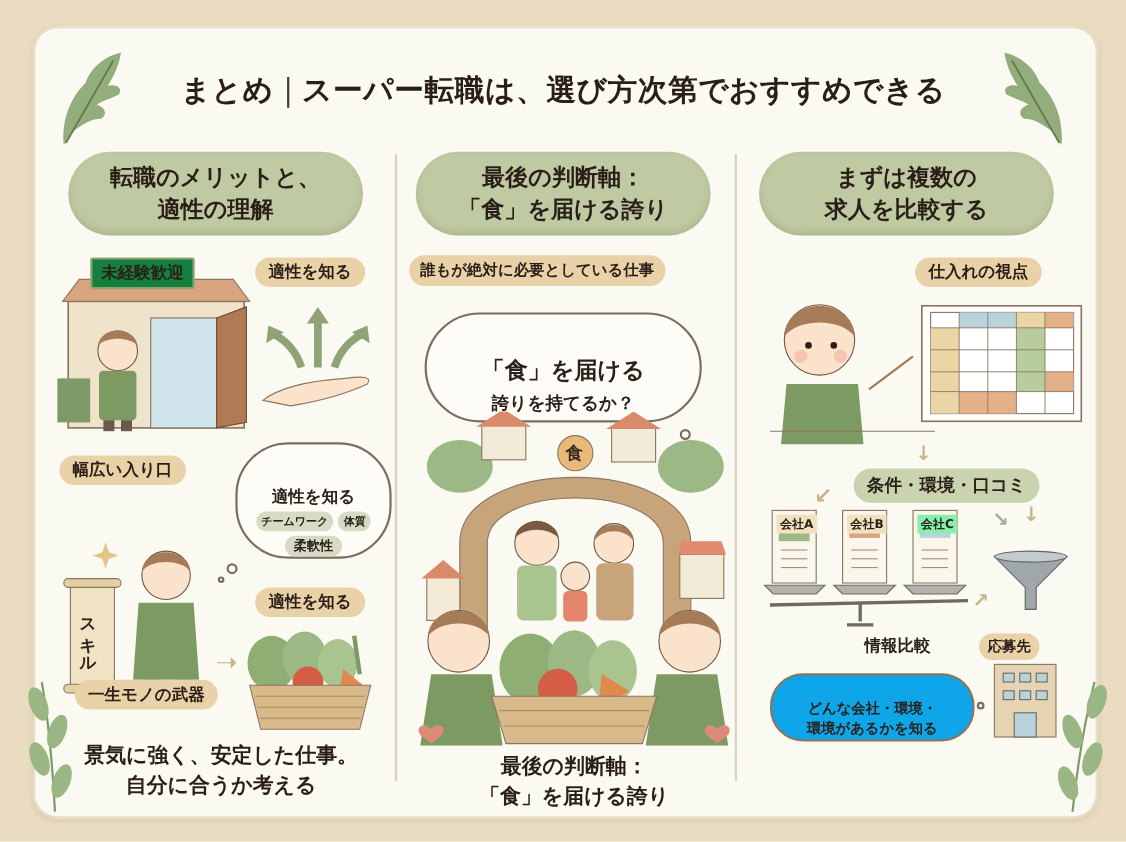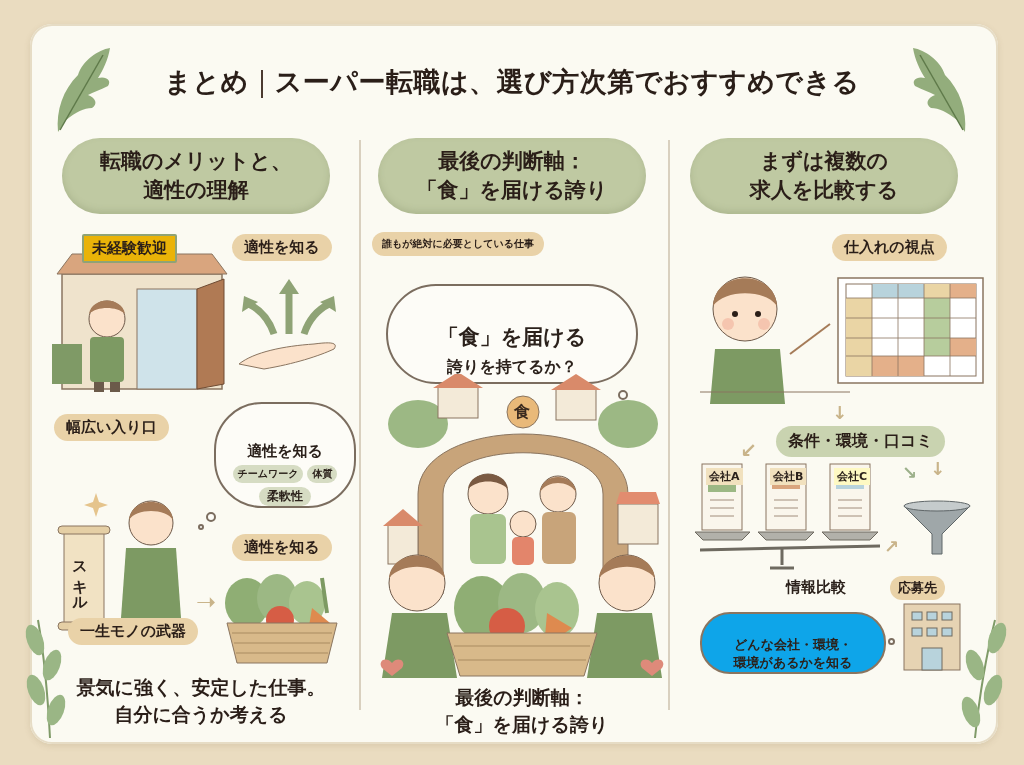--- a/index.html
+++ b/index.html
@@ -95,21 +95,21 @@
     <path d="M5 40 L 20 20 L 160 20 L 175 40 Z" fill="#d9a57e" stroke="#8a7560"></path>
     <rect x="85" y="55" width="60" height="100" fill="#cfe3ea" stroke="#8a7560"></rect>
     <path d="M145 55 L 172 45 L 172 150 L 145 155 Z" fill="#b07a54" stroke="#6e4b33"></path>
     <rect x="0" y="110" width="30" height="40" fill="#7f9a66"></rect>
     <circle cx="55" cy="85" r="18" fill="#fbe2cb" stroke="#6e5a4a"></circle>
     <path d="M37 80 C 40 62, 70 62, 73 80 C 65 72, 45 72, 37 80 Z" fill="#a57b58"></path>
     <rect x="38" y="103" width="34" height="45" rx="4" fill="#7d9a63"></rect>
     <rect x="42" y="148" width="10" height="10" fill="#6b5a4a"></rect>
     <rect x="58" y="148" width="10" height="10" fill="#6b5a4a"></rect>
   </svg>
-  <div class="tag tag-green" style="left:36px;top:96px;background:#eab308;border:2px solid #8fa376;border-radius:2px;font-size:15px;padding:3px 8px">未経験歓迎</div>
+  <div class="tag tag-green" style="left:36px;top:96px;background:#15803d;border:2px solid #8fa376;border-radius:2px;font-size:15px;padding:3px 8px">未経験歓迎</div>
 
   <div class="tag" style="left:186px;top:96px">適性を知る</div>
 
   <svg style="position:absolute;left:188px;top:136px" width="110" height="100" viewBox="0 0 110 100">
     <path d="M55 60 L 55 15" stroke="#8fa376" stroke-width="7"></path>
       <path d="M45 20 L 55 5 L 65 20 Z" fill="#8fa376"></path>
     <path d="M40 60 C 35 45, 25 35, 15 30" stroke="#8fa376" stroke-width="7" fill="none"></path>
       <path d="M8 38 L 10 22 L 24 28 Z" fill="#8fa376"></path>
     <path d="M70 60 C 75 45, 85 35, 95 30" stroke="#8fa376" stroke-width="7" fill="none"></path>
       <path d="M102 38 L 100 22 L 86 28 Z" fill="#8fa376"></path>
@@ -164,21 +164,21 @@
     <div>自分に合うか考える</div>
   </div>
 </div>
 
 <div class="col col2">
   <div class="header-pill" style="left:6px">
     <span>最後の判断軸：</span>
     <span>「食」を届ける誇り</span>
   </div>
 
-  <div class="tag" style="left:0;top:94px;font-size:10px;padding:5px 10px">誰もが絶対に必要としている仕事</div>
+  <div class="tag" style="left:0;top:94px;font-size:14px;padding:5px 10px">誰もが絶対に必要としている仕事</div>
 
   <div class="cloud" style="left:14px;top:146px;width:252px;height:100px;border-radius:50px">
     <span style="font-size:21px;font-weight:bold;line-height:30px">「食」を届ける</span>
     <span style="font-size:16px;font-weight:bold;line-height:30px">誇りを持てるか？</span>
   </div>
   <div class="cloud-dot" style="left:246px;top:252px;width:10px;height:10px"></div>
   <div class="cloud-dot" style="left:244px;top:266px;width:7px;height:7px"></div>
 
   <svg style="position:absolute;left:6px;top:236px" width="290" height="290" viewBox="0 0 290 290">
     <ellipse cx="40" cy="50" rx="30" ry="24" fill="#9cb884"></ellipse>
@@ -278,21 +278,21 @@
     <rect x="146" y="24" width="28" height="5" fill="#b8d3dc"></rect>
     <path d="M148 40 L 172 40 M148 48 L 172 48 M148 56 L 172 56" stroke="#8a7560" stroke-width="0.8"></path>
     <path d="M5 72 L 60 72 L 52 80 L 13 80 Z" fill="#b2b1aa" stroke="#6e6a60"></path>
     <path d="M68 72 L 124 72 L 116 80 L 76 80 Z" fill="#b2b1aa" stroke="#6e6a60"></path>
     <path d="M132 72 L 188 72 L 180 80 L 140 80 Z" fill="#b2b1aa" stroke="#6e6a60"></path>
     <path d="M10 90 L 190 86" stroke="#6e6a60" stroke-width="3"></path>
     <path d="M92 88 L 92 105 M80 108 L 104 108" stroke="#6e6a60" stroke-width="3"></path>
   </svg>
   <div style="position:absolute;left:16px;top:330px;font-size:11px;font-weight:bold;background:#f1e1be;padding:1px 3px">会社A</div>
   <div style="position:absolute;left:80px;top:330px;font-size:11px;font-weight:bold;background:#f1e1be;padding:1px 3px">会社B</div>
-  <div style="position:absolute;left:144px;top:330px;font-size:11px;font-weight:bold;background:#fef9c3;padding:1px 3px">会社C</div>
+  <div style="position:absolute;left:144px;top:330px;font-size:11px;font-weight:bold;background:#86efac;padding:1px 3px">会社C</div>
 
   <svg style="position:absolute;left:212px;top:358px" width="70" height="60" viewBox="0 0 70 60">
     <path d="M2 10 L 68 10 L 40 38 L 40 58 L 30 58 L 30 38 Z" fill="#9fa7a9" stroke="#5f6668"></path>
     <ellipse cx="35" cy="10" rx="33" ry="5" fill="#c5cbcc" stroke="#5f6668"></ellipse>
   </svg>
   <div class="arrow" style="left:194px;top:398px;font-size:18px">↗</div>
 
   <div style="position:absolute;left:96px;top:440px;font-size:15px;font-weight:bold">情報比較</div>
   <div class="tag" style="left:200px;top:438px;font-size:13px;padding:3px 8px">応募先</div>
 

